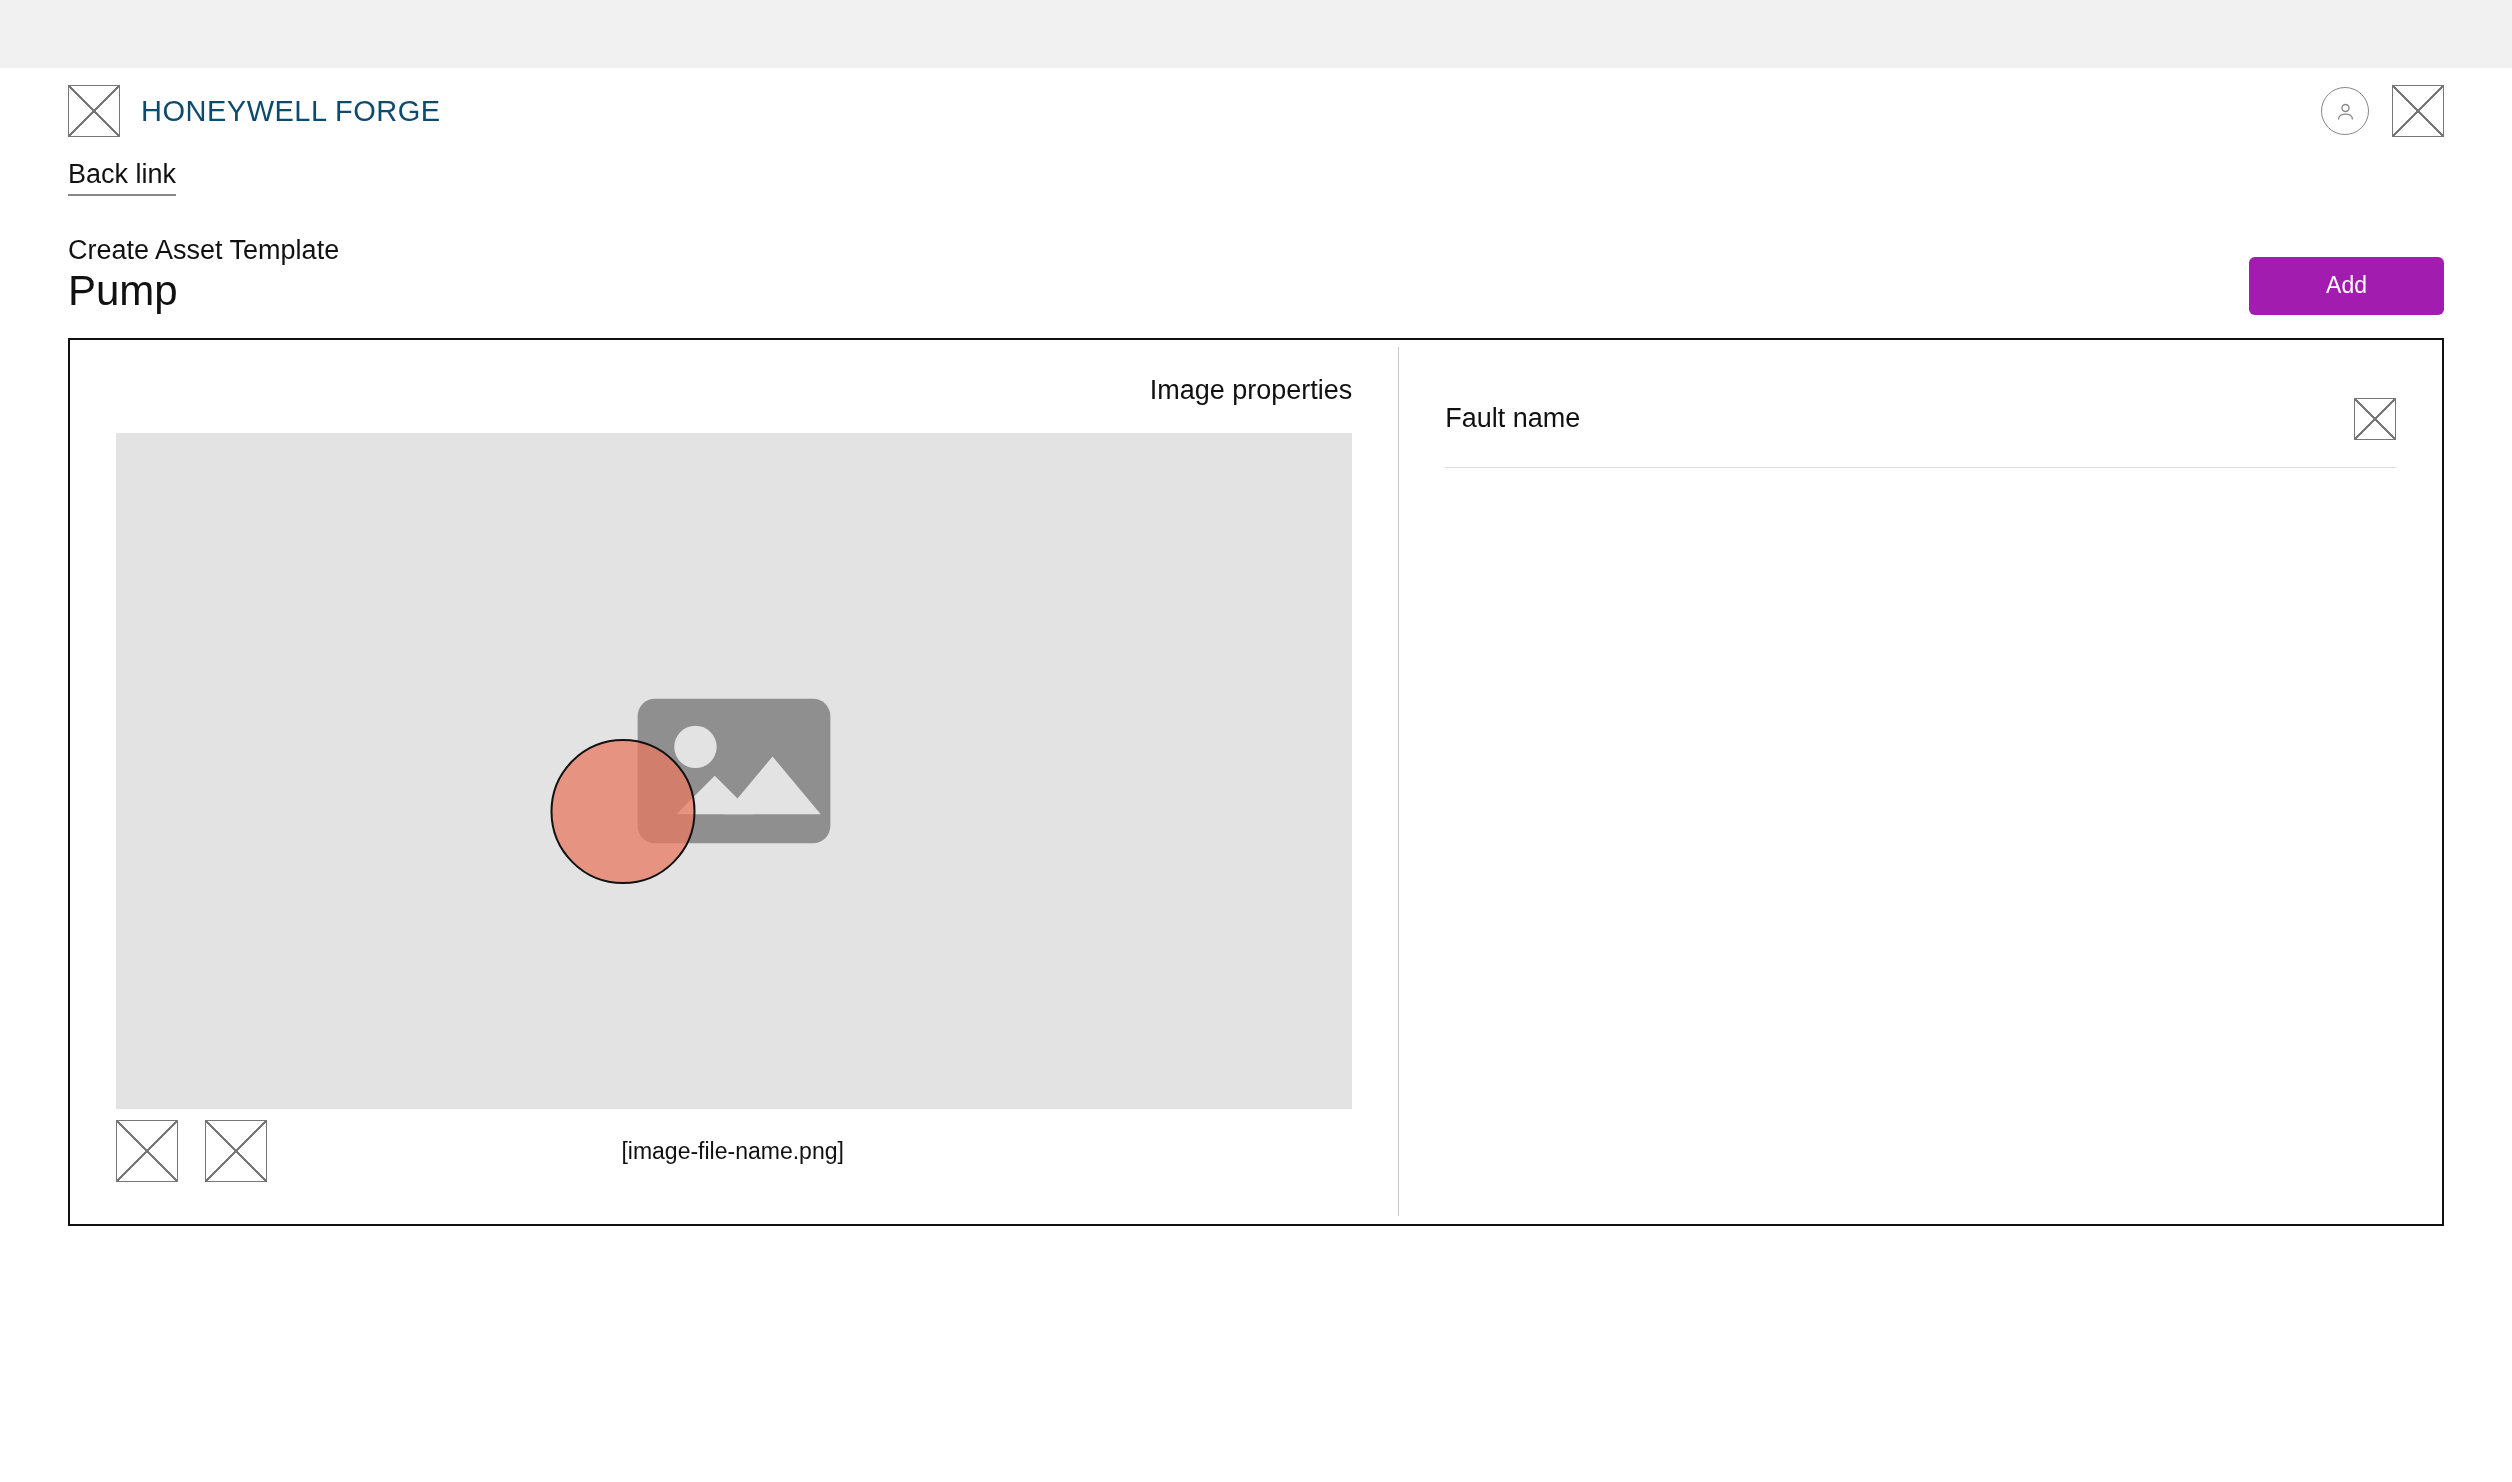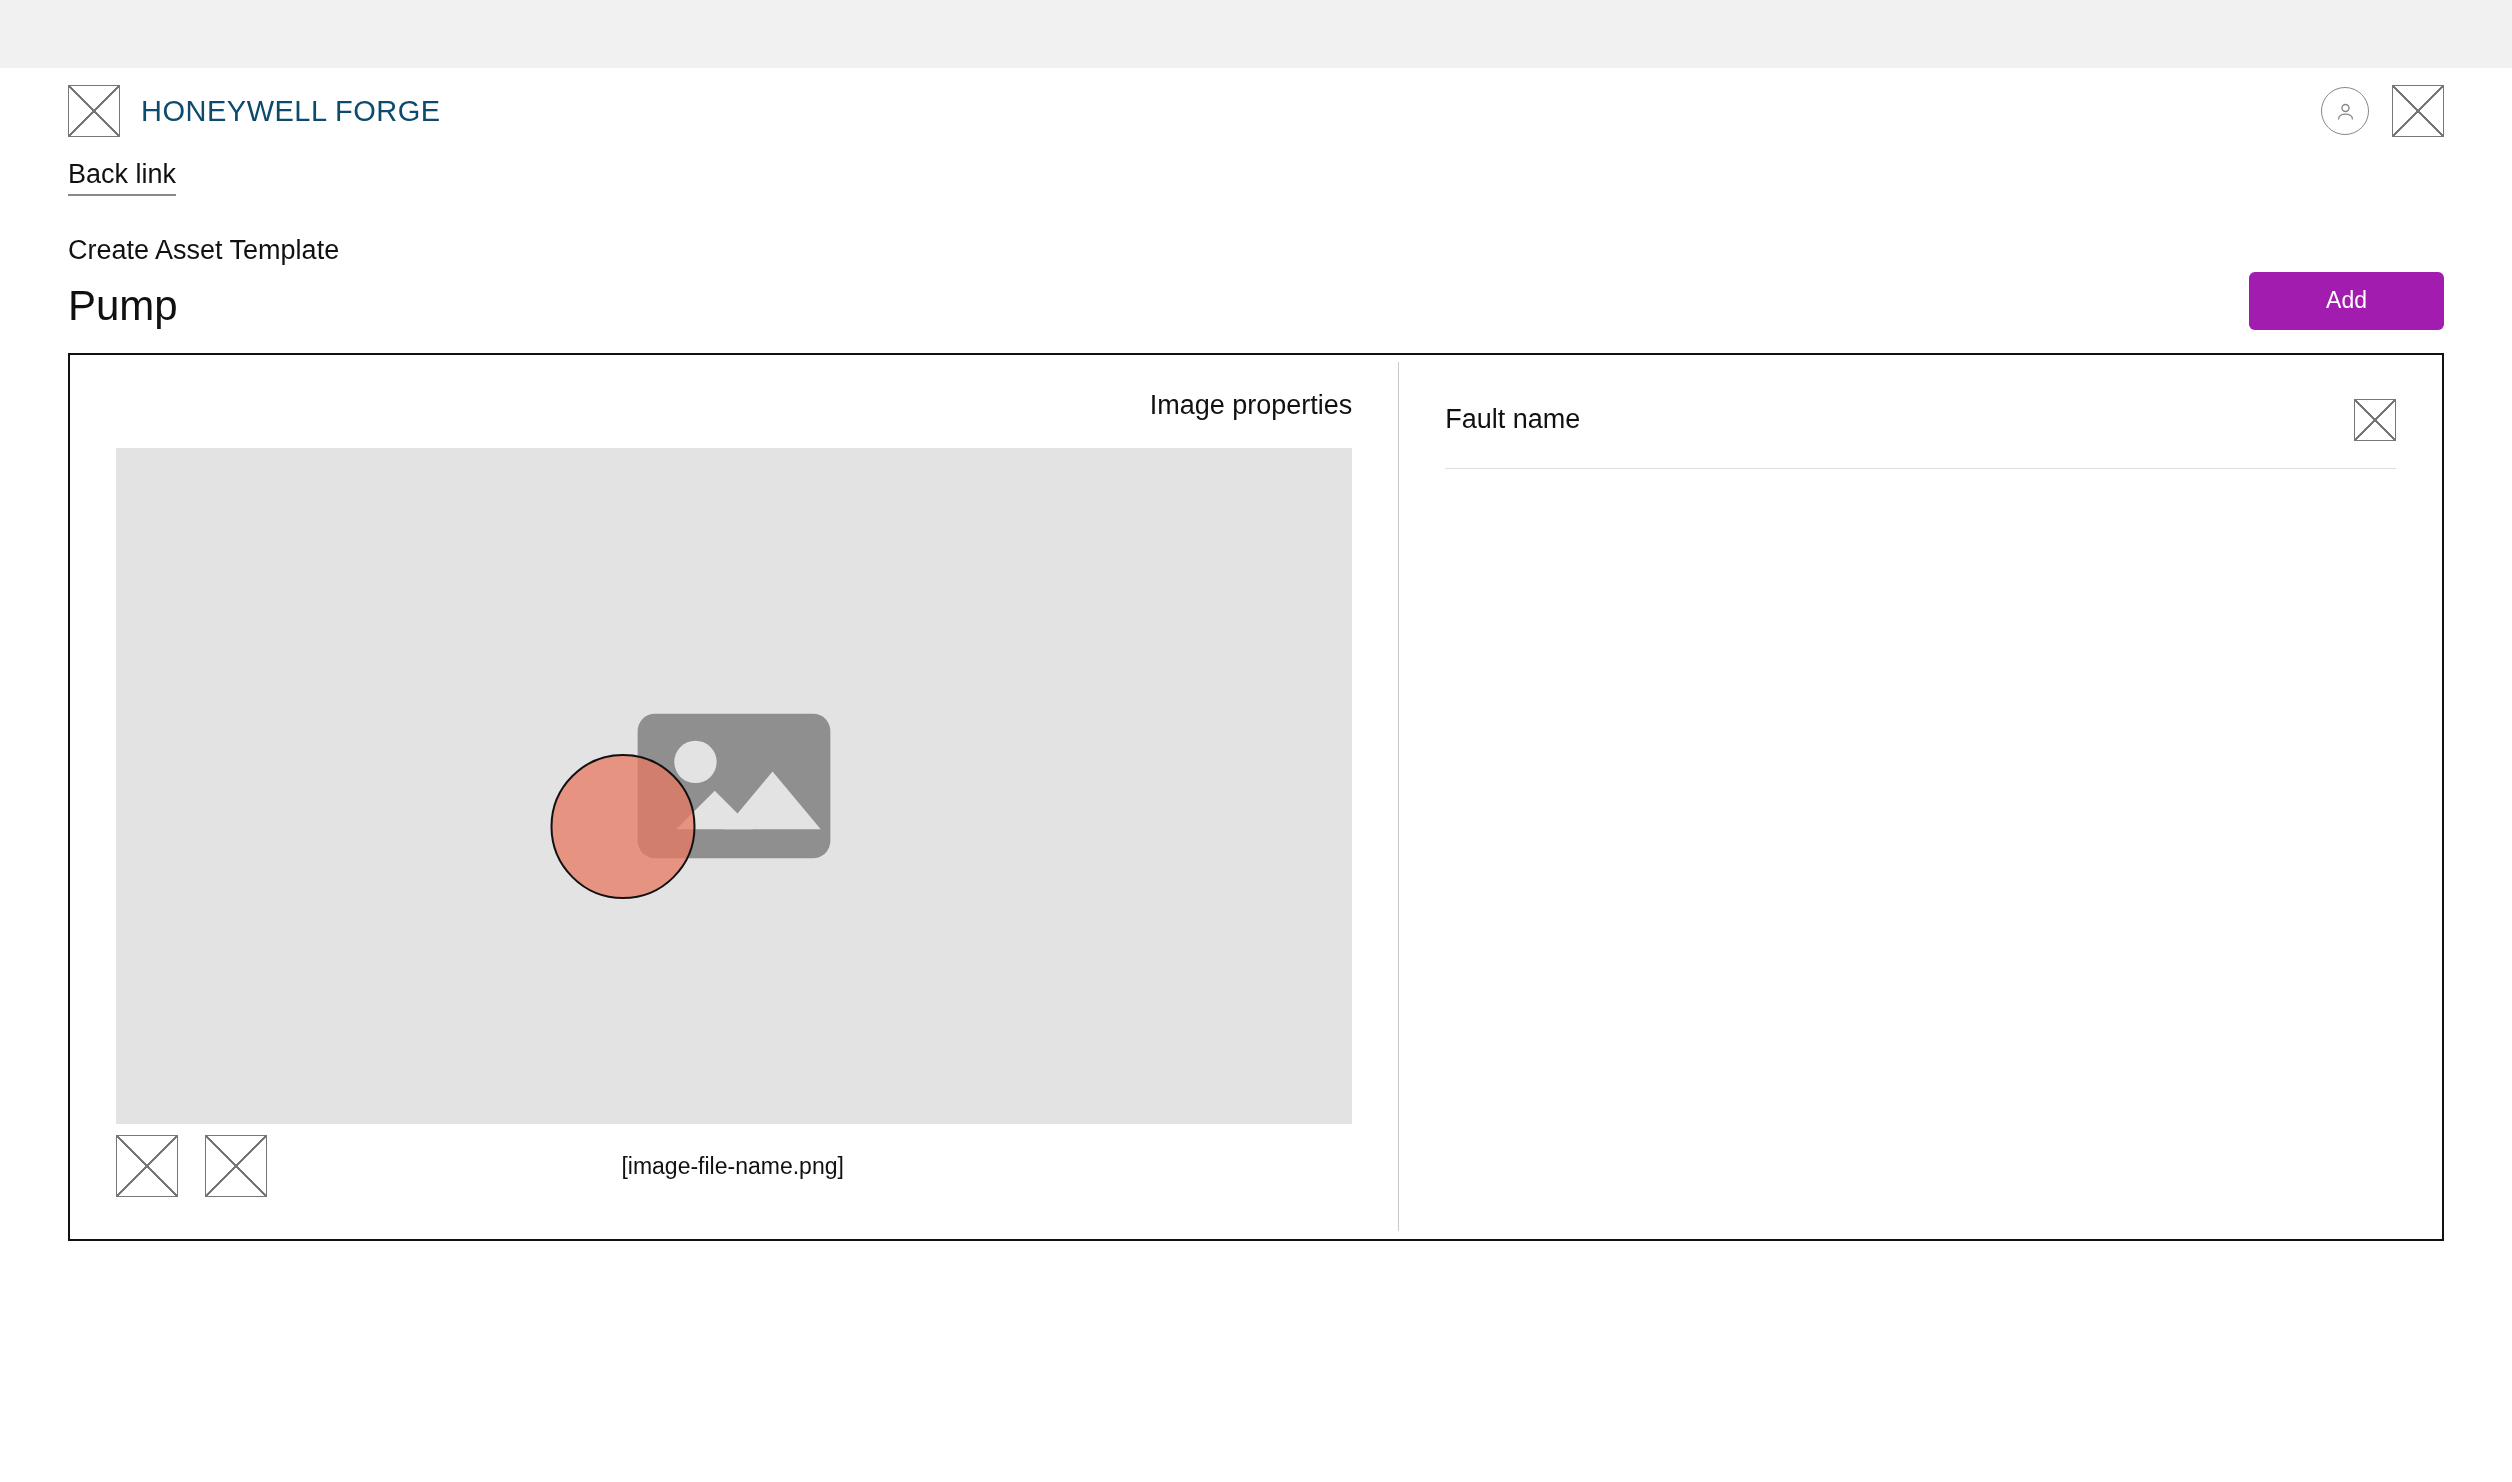--- a/index.html
+++ b/index.html
@@ -49,21 +49,21 @@
   .title-block {
     display: flex;
     align-items: flex-end;
     justify-content: space-between;
     margin-top: 39px;
     margin-bottom: 23px;
   }
   .title-texts .subtitle {
     font-size: 27px;
     color: #111;
-    margin: 0 0 16px 0;
+    margin: 0 0 1px 0;
     font-weight: 400;
   }
   .title-texts h1.title {
     font-size: 42px;
     font-weight: 400;
     color: #111;
     margin: 0;
   }
   .add-button {
     background: #a21caf;
@@ -87,21 +87,21 @@
     display: flex;
     flex-direction: column;
   }
   .divider {
     width: 1px;
     background: #c8c8c8;
     margin: 7.7px 0;
   }
   .right-pane {
     flex: 1;
-    padding: 44px 46px 39px 46px;
+    padding: 58px 46px 39px 46px;
   }
 
   .section-heading {
     font-size: 27px;
     color: #111;
     margin: 0 0 27px 0;
     font-weight: 400;
     text-align: right;
   }
 

